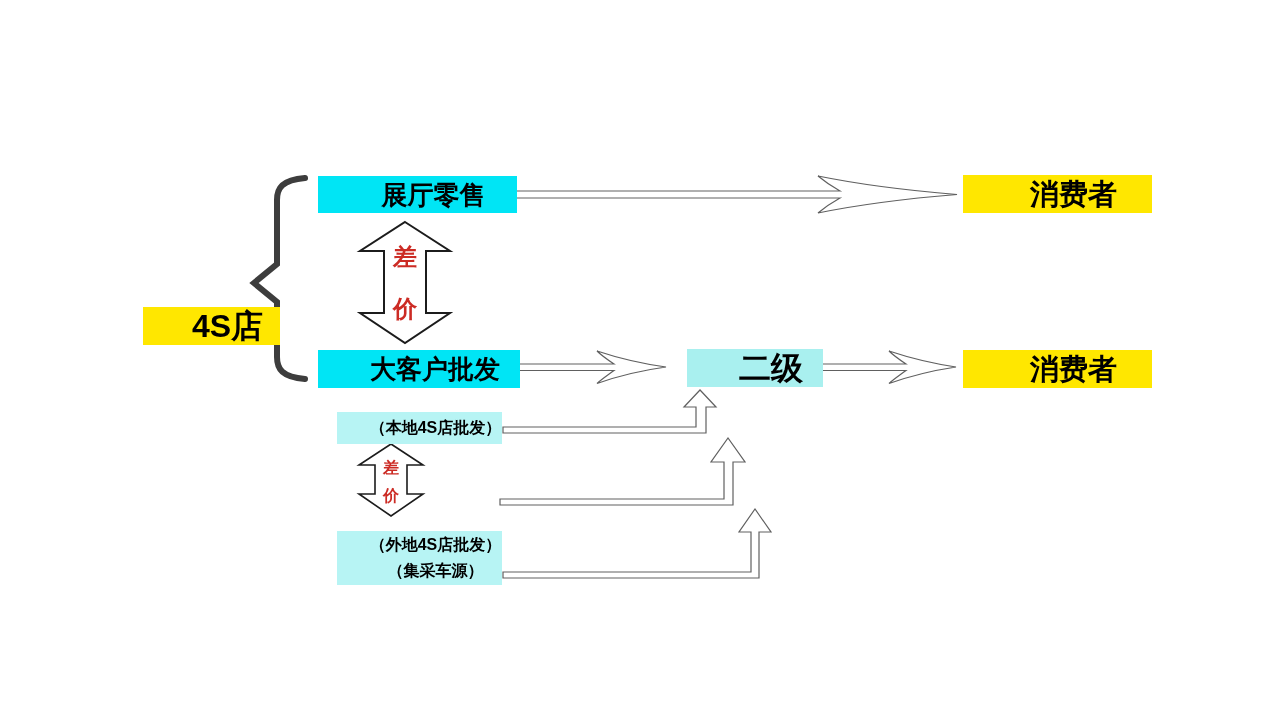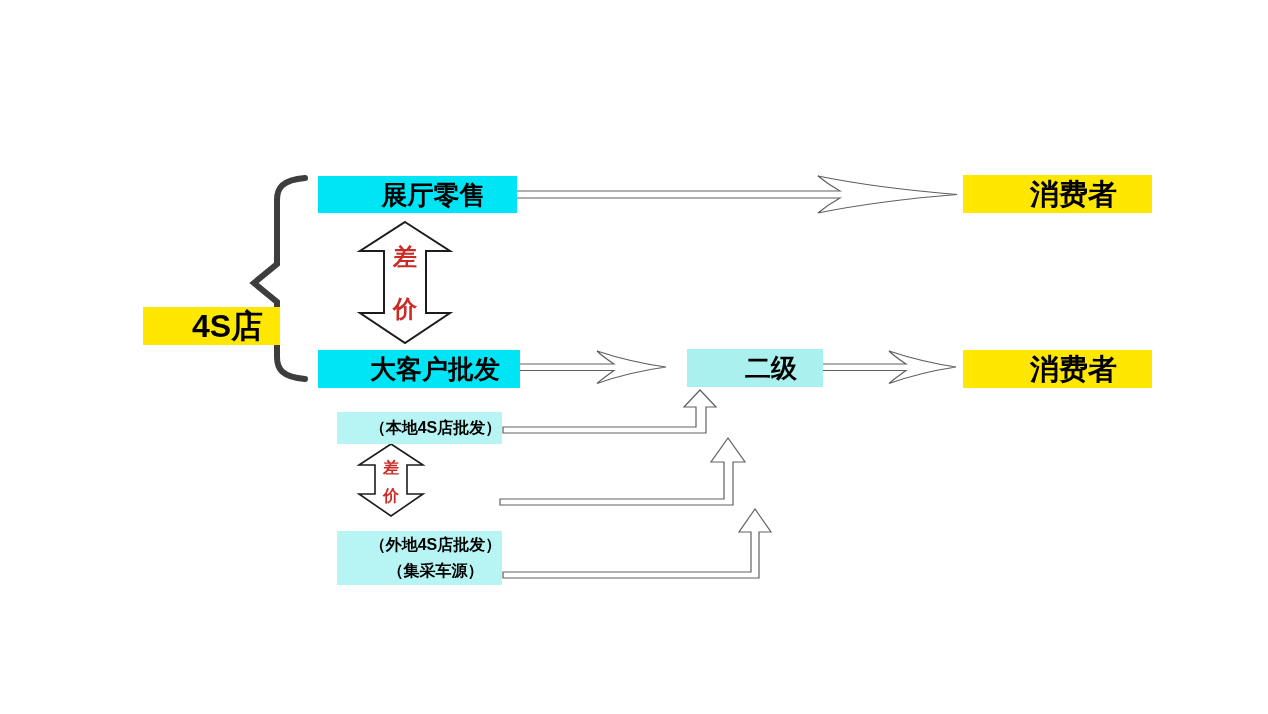--- a/index.html
+++ b/index.html
@@ -35,21 +35,21 @@
   .node.cyan   { background: #00e5f5; }
   .node.pale   { background: #a9f0ef; }
   .node.paler  { background: #b7f4f4; }
   .node.yellow { background: #ffe700; }
 
   .n-dealer      { left: 143px; top: 259px; width: 105px; height: 38px; font-size: 32px; margin-top: 48px; }
   .n-showroom    { left: 318px; top: 176px; width: 167px; height: 37px; font-size: 26px; }
   .n-bigclient   { left: 318px; top: 350px; width: 170px; height: 38px; font-size: 26px; text-align: right; }
   .n-consumer1   { left: 963px; top: 175px; width: 157px; height: 38px; font-size: 29px; }
   .n-consumer2   { left: 963px; top: 350px; width: 157px; height: 38px; font-size: 29px; }
-  .n-secondtier  { left: 687px; top: 349px; width: 104px;  height: 38px; font-size: 26px; }
+  .n-secondtier  { left: 687px; top: 349px; width: 104px;  height: 38px; font-size: 32px; }
   .n-local       { left: 337px; top: 412px; width: 133px; height: 32px; font-size: 16px; }
   .n-remote      { left: 337px; top: 517px; width: 133px; height: 28px; font-size: 16px; margin-top: 14px; }
   .n-pooled      { left: 337px; top: 557px; width: 133px; height: 28px; font-size: 16px; }
 
   .price-gap {
     position: absolute;
     display: flex;
     flex-direction: column;
     align-items: center;
     justify-content: space-between;

